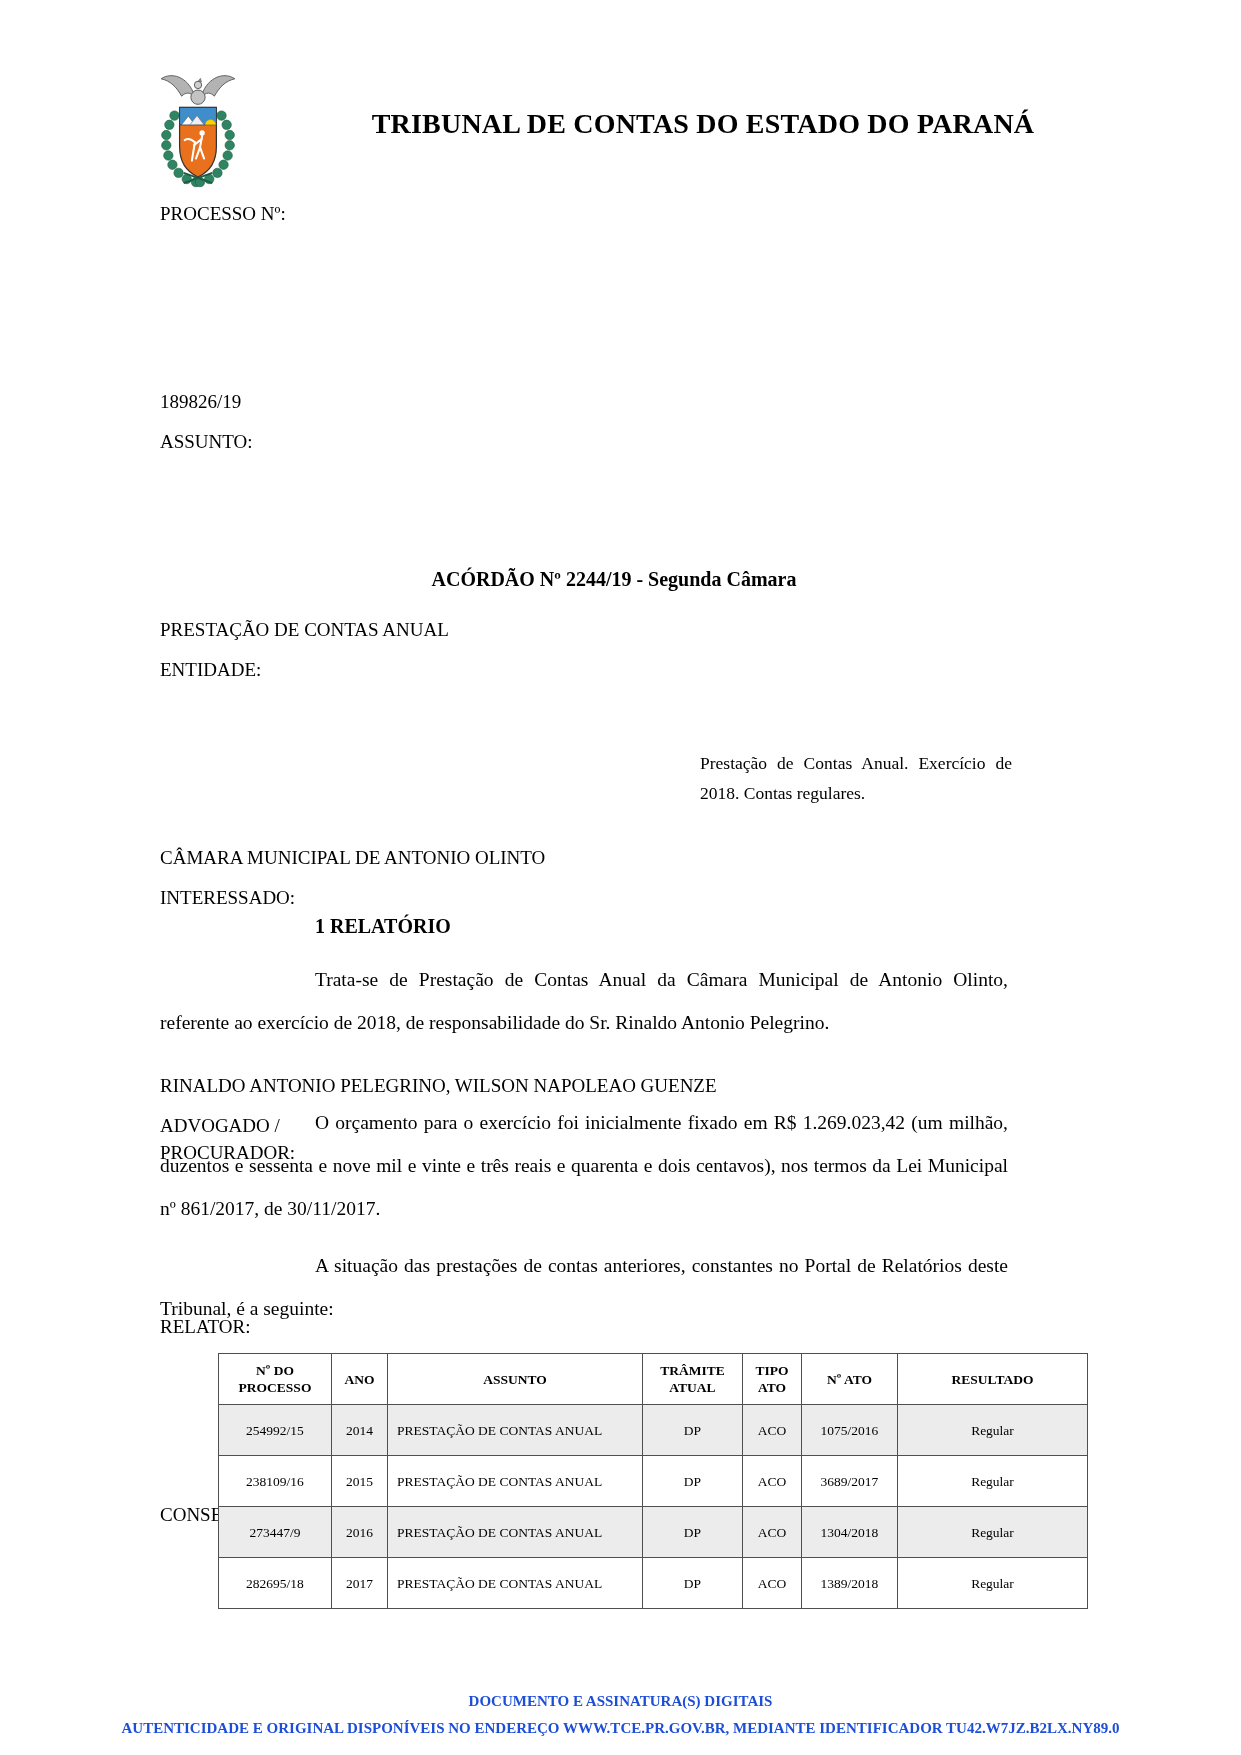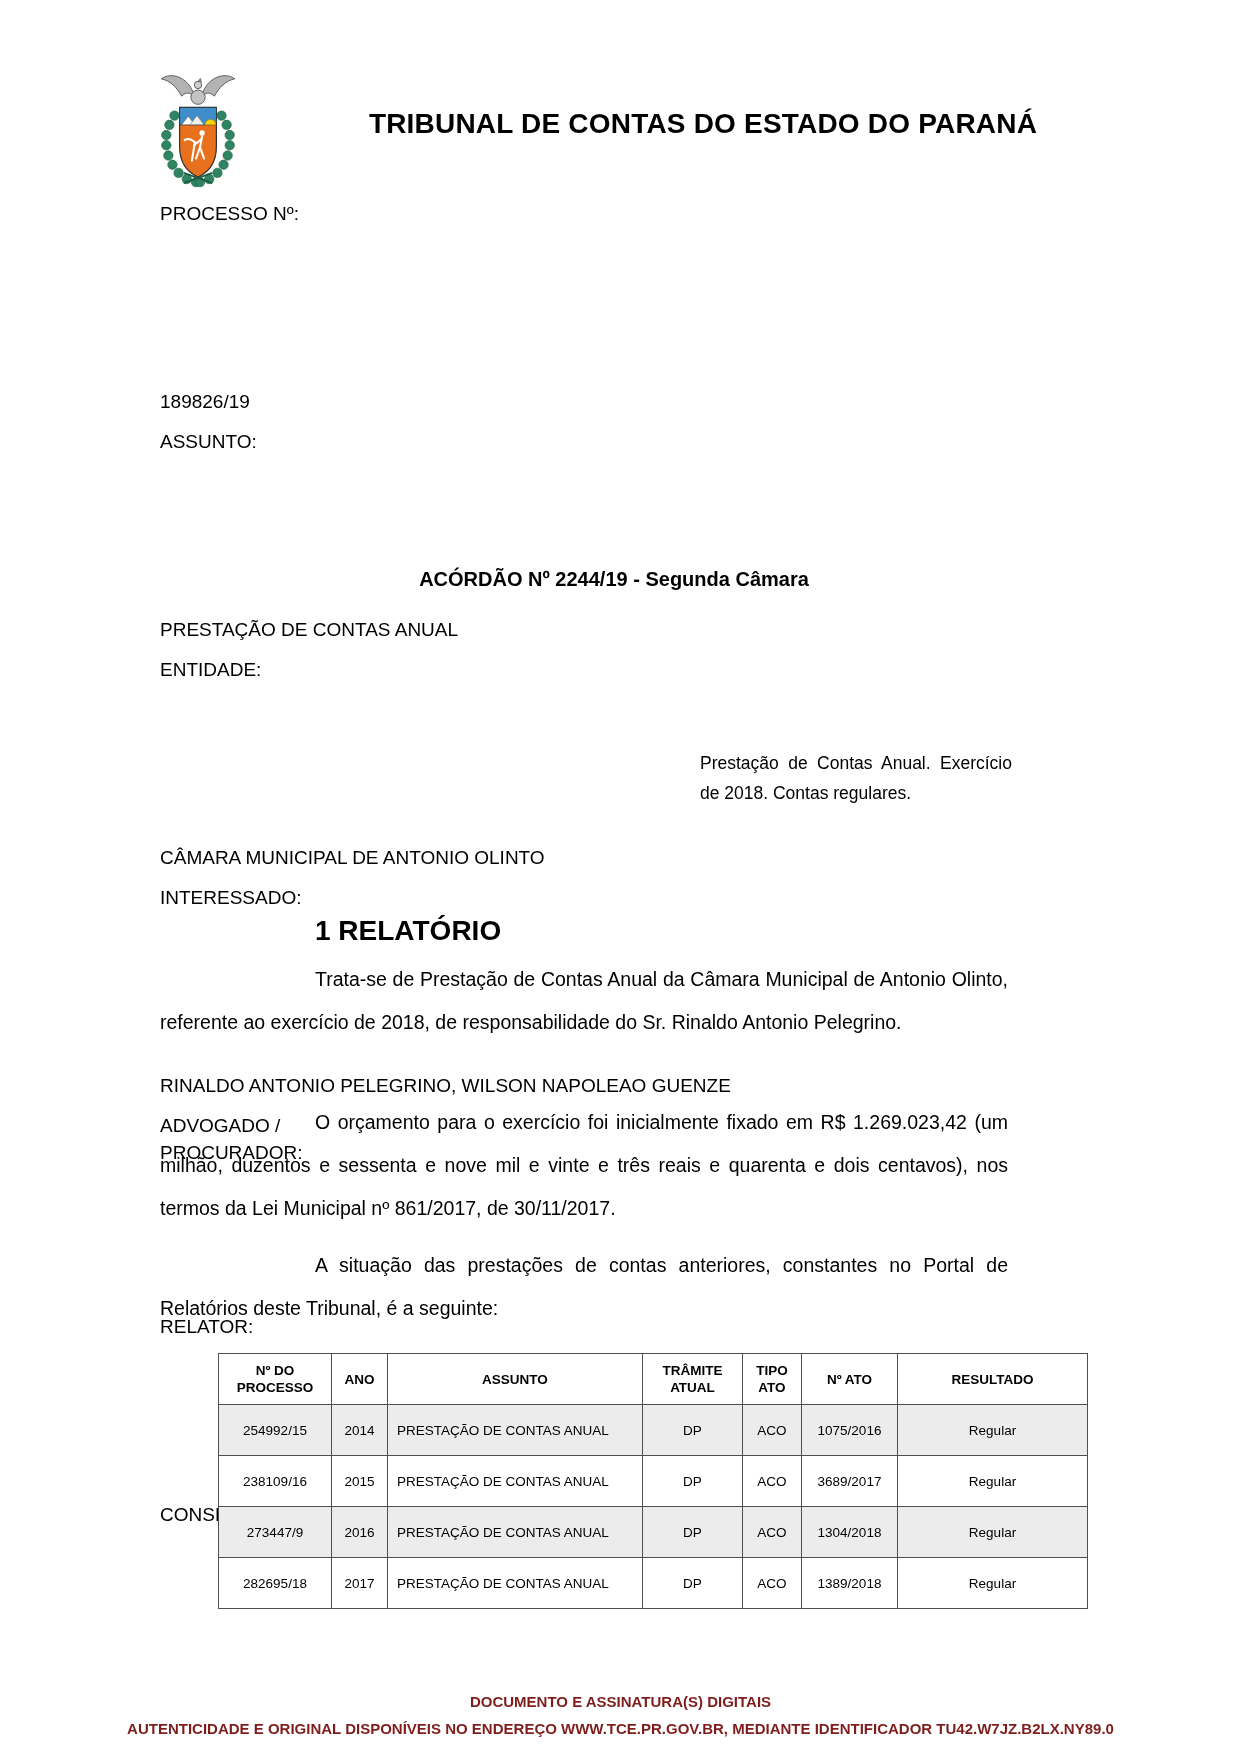--- a/index.html
+++ b/index.html
@@ -1,21 +1,21 @@
 <!DOCTYPE html>
 <html><head>
 <meta charset="utf-8">
 <style>
   html,body{margin:0;padding:0;background:#888;}
   .page{
     position:relative;
     width:1241px;height:1755px;
     margin:0 auto;
     background:#ffffff;
-    font-family:Liberation Sans, sans-serif;
+    font-family:Liberation Serif, serif;
     color:#000;
     overflow:hidden;
   }
   
   .logo{position:absolute;left:153px;top:70px;width:90px;height:126px;}
   .doc-title{
     position:absolute;left:240px;top:108px;width:926px;
     text-align:center;font-size:28px;font-weight:bold;letter-spacing:.2px;
     white-space:nowrap;
   }
@@ -30,21 +30,21 @@
     text-align:center;font-size:20px;font-weight:bold;
   }
   
   .summary{
     position:absolute;left:700px;top:748px;width:312px;
     font-size:17.5px;line-height:30px;text-align:justify;
   }
   
   .section-heading{
     position:absolute;left:315px;top:915px;
-    font-size:28px;font-weight:bold;
+    font-size:20px;font-weight:bold;
   }
   .para{
     position:absolute;left:160px;width:848px;
     font-size:19.5px;line-height:43px;text-align:justify;
     text-indent:155px;margin:0;
   }
   .para-1{top:958px;}
   .para-2{top:1101px;}
   .para-3{top:1244px;}
   
@@ -60,21 +60,21 @@
     text-align:center;
     overflow:hidden;
   }
   .hist-table th{font-weight:bold;line-height:17px;height:46px;}
   .hist-table td{height:46px;line-height:17px;}
   .hist-table tbody tr:nth-child(odd){background:#ececec;}
   .hist-table td.cell-assunto{text-align:justify;padding:2px 9px;}
   
   .footer{
     position:absolute;left:0;top:1688px;width:1241px;
-    text-align:center;color:#7f1d1d;font-weight:bold;
+    text-align:center;color:#1d4ed8;font-weight:bold;
     font-size:15px;line-height:27px;
   }
 </style>
 </head>
 <body>
 
 <div class="page">
 
   <div class="logo">
     <svg viewBox="0 0 88 122" width="90" height="126" xmlns="http://www.w3.org/2000/svg">

